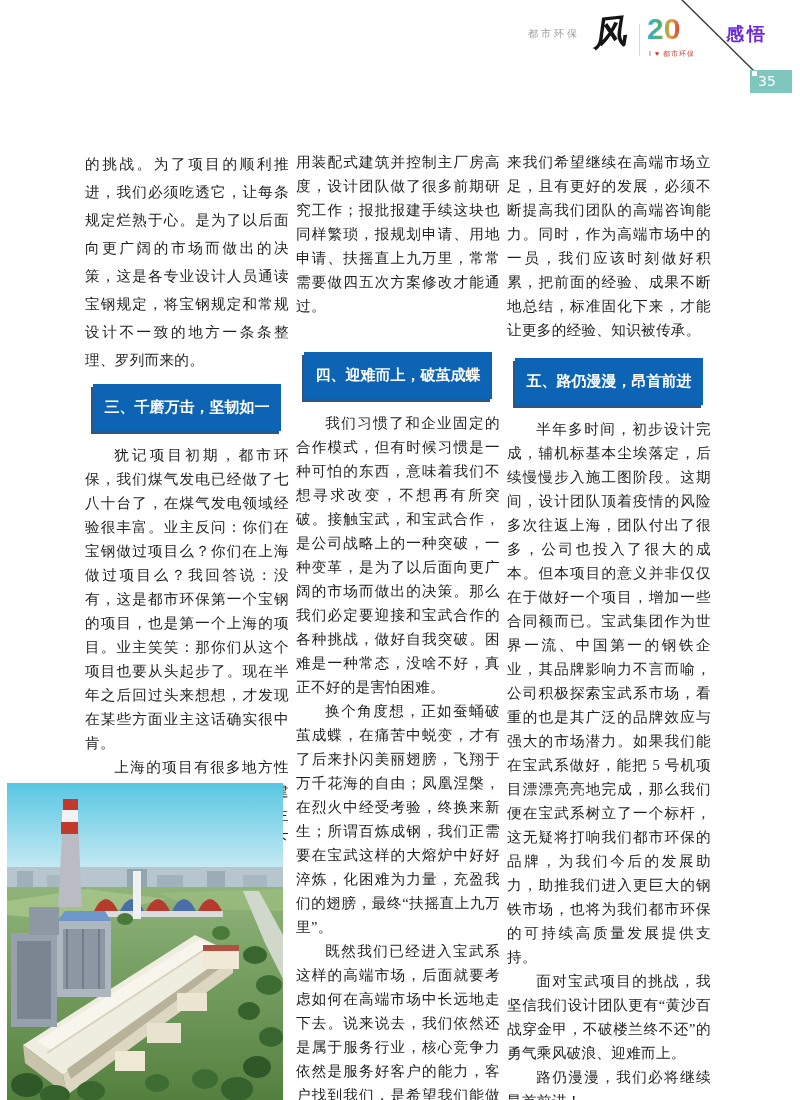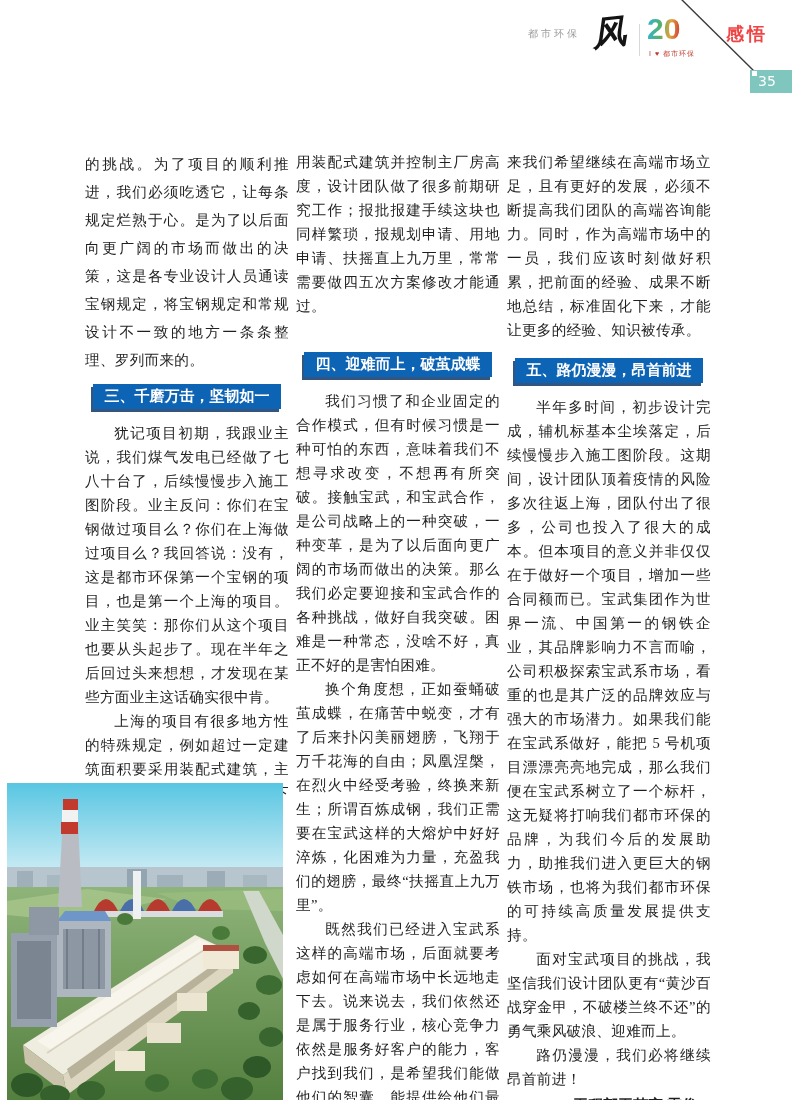--- a/index.html
+++ b/index.html
@@ -12,35 +12,35 @@
   .hdr-calligraphy{position:absolute;left:592px;top:10px;font-family:"DejaVu Serif",serif;
     font-style:italic;font-weight:bold;font-size:34px;color:#141414;transform:rotate(-6deg);}
   .hdr-divider{position:absolute;left:639px;top:24px;width:1px;height:32px;background:#d8d8d8;}
   .hdr-logo{position:absolute;left:647px;top:13px;font-family:"Liberation Sans",sans-serif;
     font-weight:bold;font-size:30px;line-height:32px;
     background:linear-gradient(95deg,#35b3c9 10%,#53b06e 40%,#e2a33c 70%,#cf4438 95%);
     -webkit-background-clip:text;background-clip:text;color:transparent;}
   .hdr-logo-caption{position:absolute;left:649px;top:49px;font-family:"Liberation Sans",sans-serif;
     font-size:7px;color:#c0392b;letter-spacing:1px;}
   .hdr-section{position:absolute;left:726px;top:22px;font-family:"Liberation Sans",sans-serif;
-    font-weight:bold;font-size:18px;color:#ef4444;letter-spacing:3px;}
+    font-weight:bold;font-size:18px;color:#6d28d9;letter-spacing:3px;}
   .hdr-diag{position:absolute;left:640px;top:0;width:160px;height:100px;}
   .pagenum{position:absolute;left:750px;top:70px;width:42px;height:23px;background:#7fc6bf;
     font-family:"DejaVu Sans",sans-serif;color:#ffffff;font-size:14px;line-height:23px;
     padding-left:8px;box-sizing:border-box;}
   .pagenum::before{content:"";position:absolute;left:2px;top:1px;width:5px;height:5px;background:#ffffff;}
 
   
   .col{position:absolute;top:150px;width:204px;}
   .col1{left:85px;} .col2{left:296px;} .col3{left:507px;}
   p.body{margin:0;font-size:14.6px;line-height:24px;text-align:justify;
     text-indent:2em;word-break:break-all;letter-spacing:.3px;}
   p.noindent{text-indent:0;}
   p.loose{line-height:28px;}
-  .sec-heading{margin:10px 8px 12px 8px;padding:3px 2px;background:#0e64b4;color:#ffffff;
+  .sec-heading{margin:10px 8px 12px 8px;padding:14px 2px;background:#0e64b4;color:#ffffff;
     font-family:"Liberation Sans",sans-serif;font-weight:bold;font-size:15px;text-align:center;
     box-shadow:-2px 3px 0 rgba(14,56,104,.85);}
   .mt-lg{margin-top:34px;}
   .mt-md{margin-top:16px;}
   .signature{margin:2px 0 0 0;font-size:15px;font-weight:bold;text-align:right;
     padding-right:14px;line-height:24px;}
 
   
   .photo{position:absolute;left:7px;top:783px;width:276px;height:317px;margin:0;overflow:hidden;}
   .photo svg{display:block;}
@@ -61,21 +61,21 @@
   <div class="pagenum">
     <span>35</span>
   </div>
 </header>
 
 <main>
 
   <section class="col col1">
     <p class="body noindent loose">的挑战。为了项目的顺利推进，我们必须吃透它，让每条规定烂熟于心。是为了以后面向更广阔的市场而做出的决策，这是各专业设计人员通读宝钢规定，将宝钢规定和常规设计不一致的地方一条条整理、罗列而来的。</p>
     <h3 class="sec-heading">三、千磨万击，坚韧如一</h3>
-    <p class="body">犹记项目初期，我跟业主说，我们煤气发电已经做了七八十台了，后续慢慢步入施工图阶段。业主反问：你们在宝钢做过项目么？你们在上海做过项目么？我回答说：没有，这是都市环保第一个宝钢的项目，也是第一个上海的项目。业主笑笑：那你们从这个项目也要从头起步了。现在半年之后回过头来想想，才发现在某些方面业主这话确实很中肯。</p>
+    <p class="body">犹记项目初期，都市环保，我们煤气发电已经做了七八十台了，在煤气发电领域经验很丰富。业主反问：你们在宝钢做过项目么？你们在上海做过项目么？我回答说：没有，这是都市环保第一个宝钢的项目，也是第一个上海的项目。业主笑笑：那你们从这个项目也要从头起步了。现在半年之后回过头来想想，才发现在某些方面业主这话确实很中肯。</p>
     <p class="body">上海的项目有很多地方性的特殊规定，例如超过一定建筑面积要采用装配式建筑，主厂房高度超过 28m 要设地下室，为了避免采</p>
   </section>
 
   <section class="col col2">
     <p class="body noindent">用装配式建筑并控制主厂房高度，设计团队做了很多前期研究工作；报批报建手续这块也同样繁琐，报规划申请、用地申请、扶摇直上九万里，常常需要做四五次方案修改才能通过。</p>
     <h3 class="sec-heading mt-lg">四、迎难而上，破茧成蝶</h3>
     <p class="body">我们习惯了和企业固定的合作模式，但有时候习惯是一种可怕的东西，意味着我们不想寻求改变，不想再有所突破。接触宝武，和宝武合作，是公司战略上的一种突破，一种变革，是为了以后面向更广阔的市场而做出的决策。那么我们必定要迎接和宝武合作的各种挑战，做好自我突破。困难是一种常态，没啥不好，真正不好的是害怕困难。</p>
     <p class="body">换个角度想，正如蚕蛹破茧成蝶，在痛苦中蜕变，才有了后来扑闪美丽翅膀，飞翔于万千花海的自由；凤凰涅槃，在烈火中经受考验，终换来新生；所谓百炼成钢，我们正需要在宝武这样的大熔炉中好好淬炼，化困难为力量，充盈我们的翅膀，最终“扶摇直上九万里”。</p>
     <p class="body">既然我们已经进入宝武系这样的高端市场，后面就要考虑如何在高端市场中长远地走下去。说来说去，我们依然还是属于服务行业，核心竞争力依然是服务好客户的能力，客户找到我们，是希望我们能做他们的智囊，能提供给他们最优的建议及产品。所以，如果未</p>
   </section>

